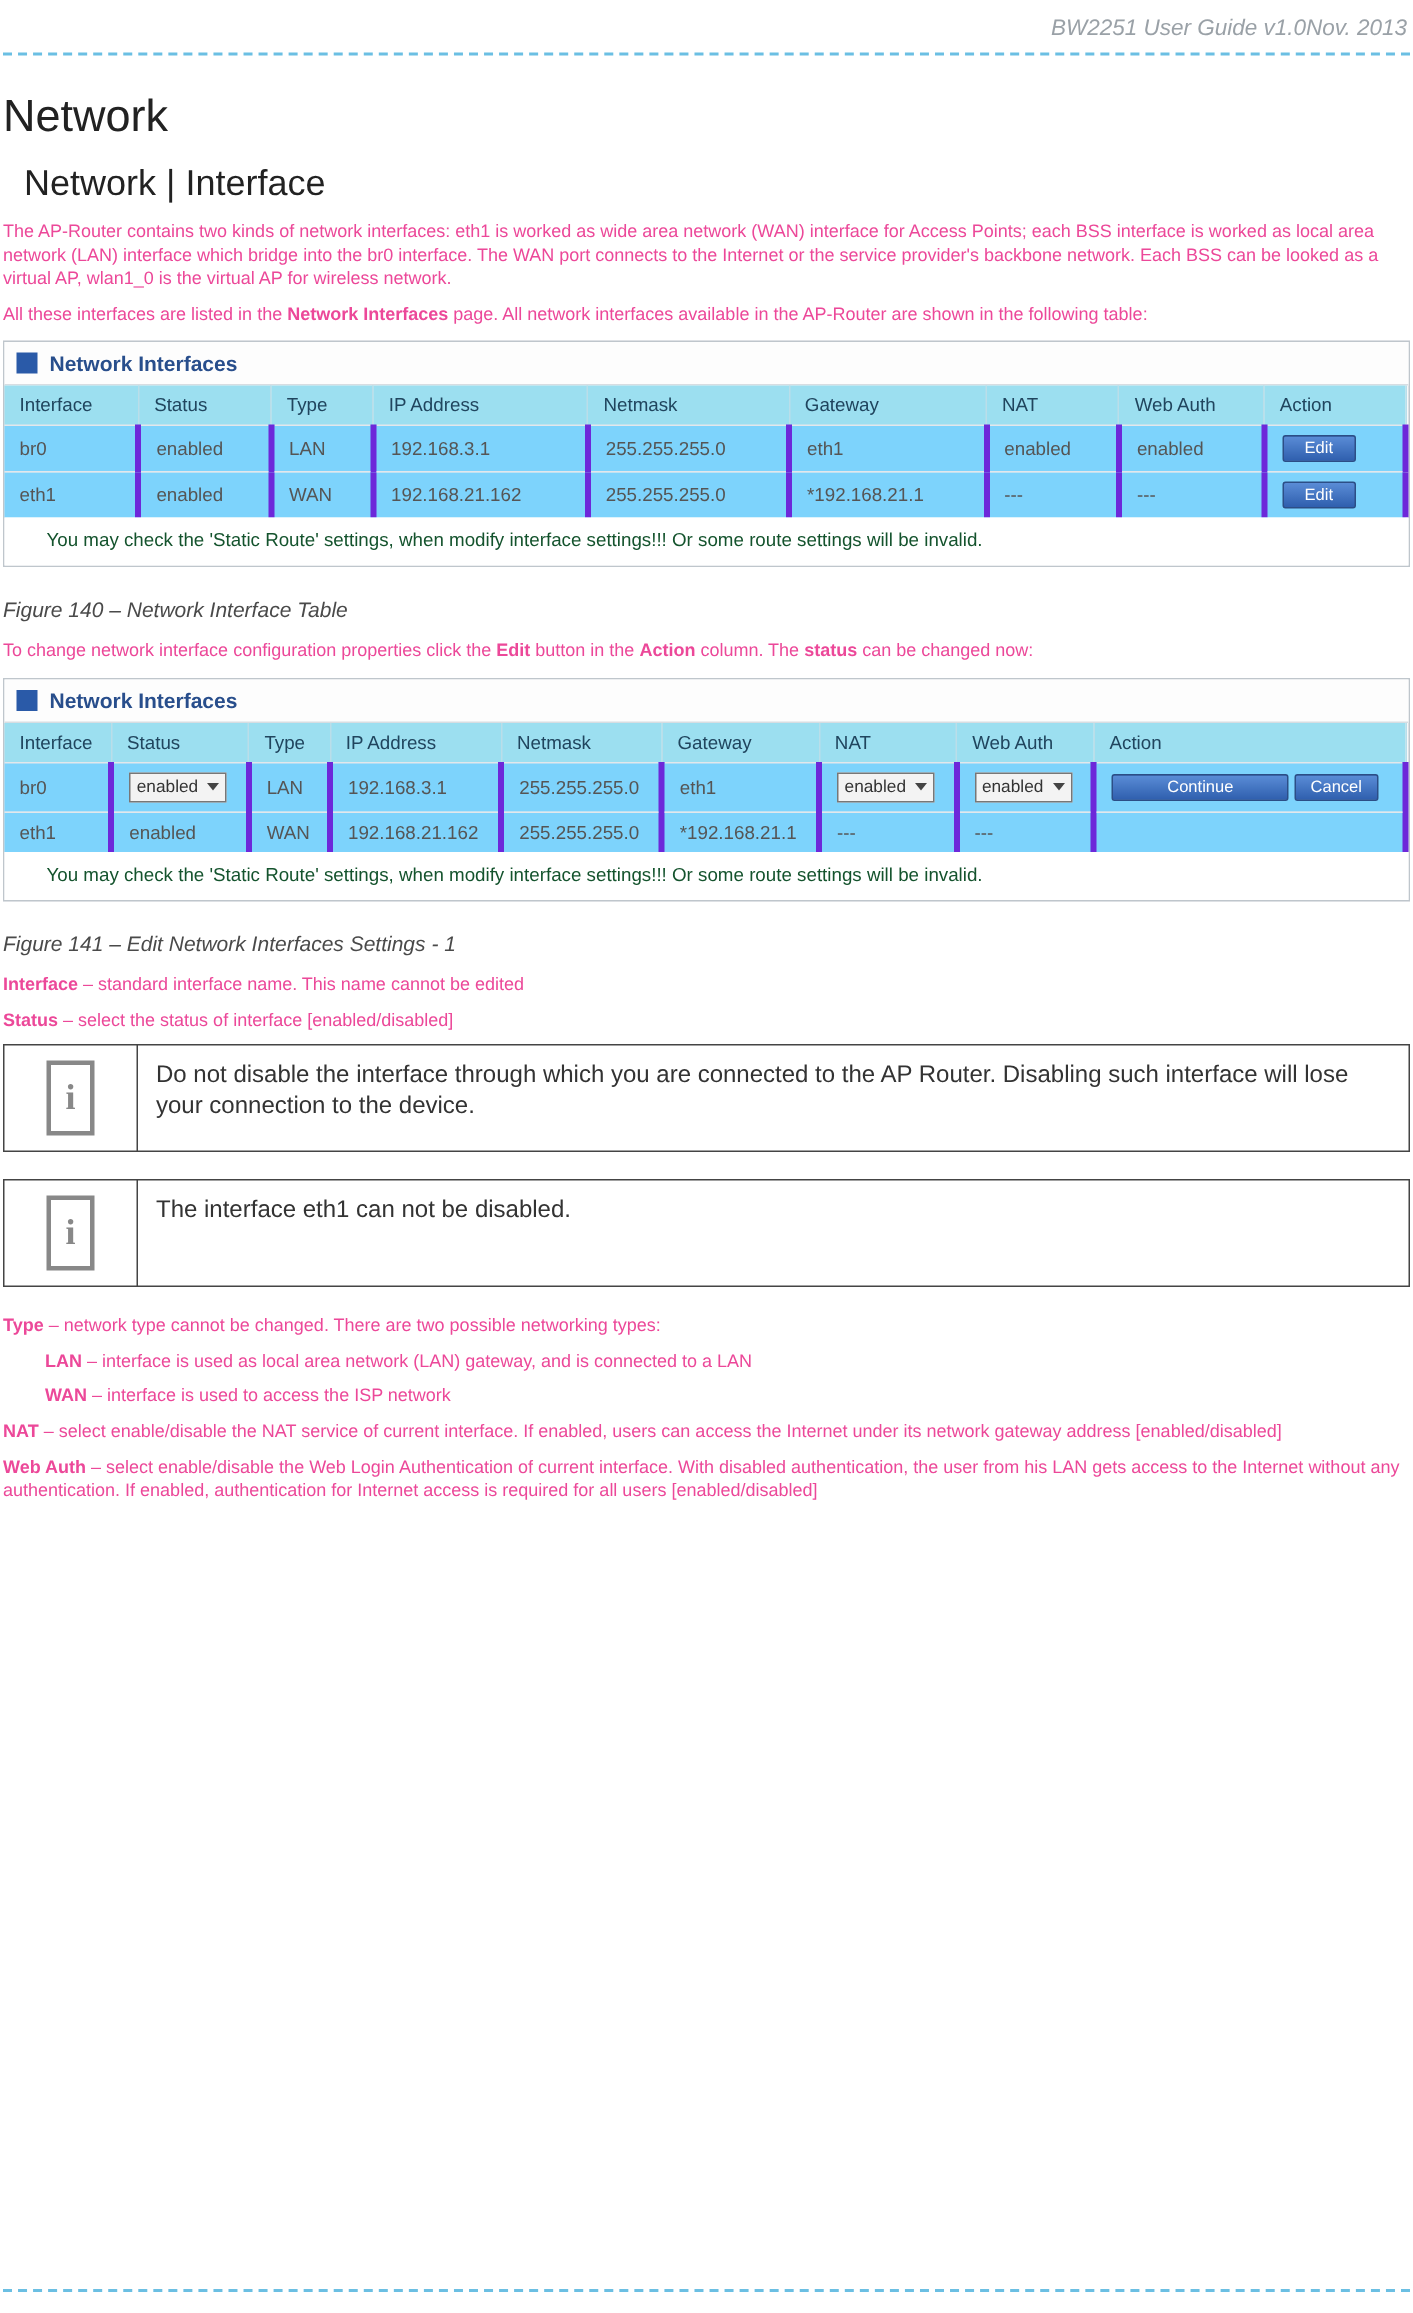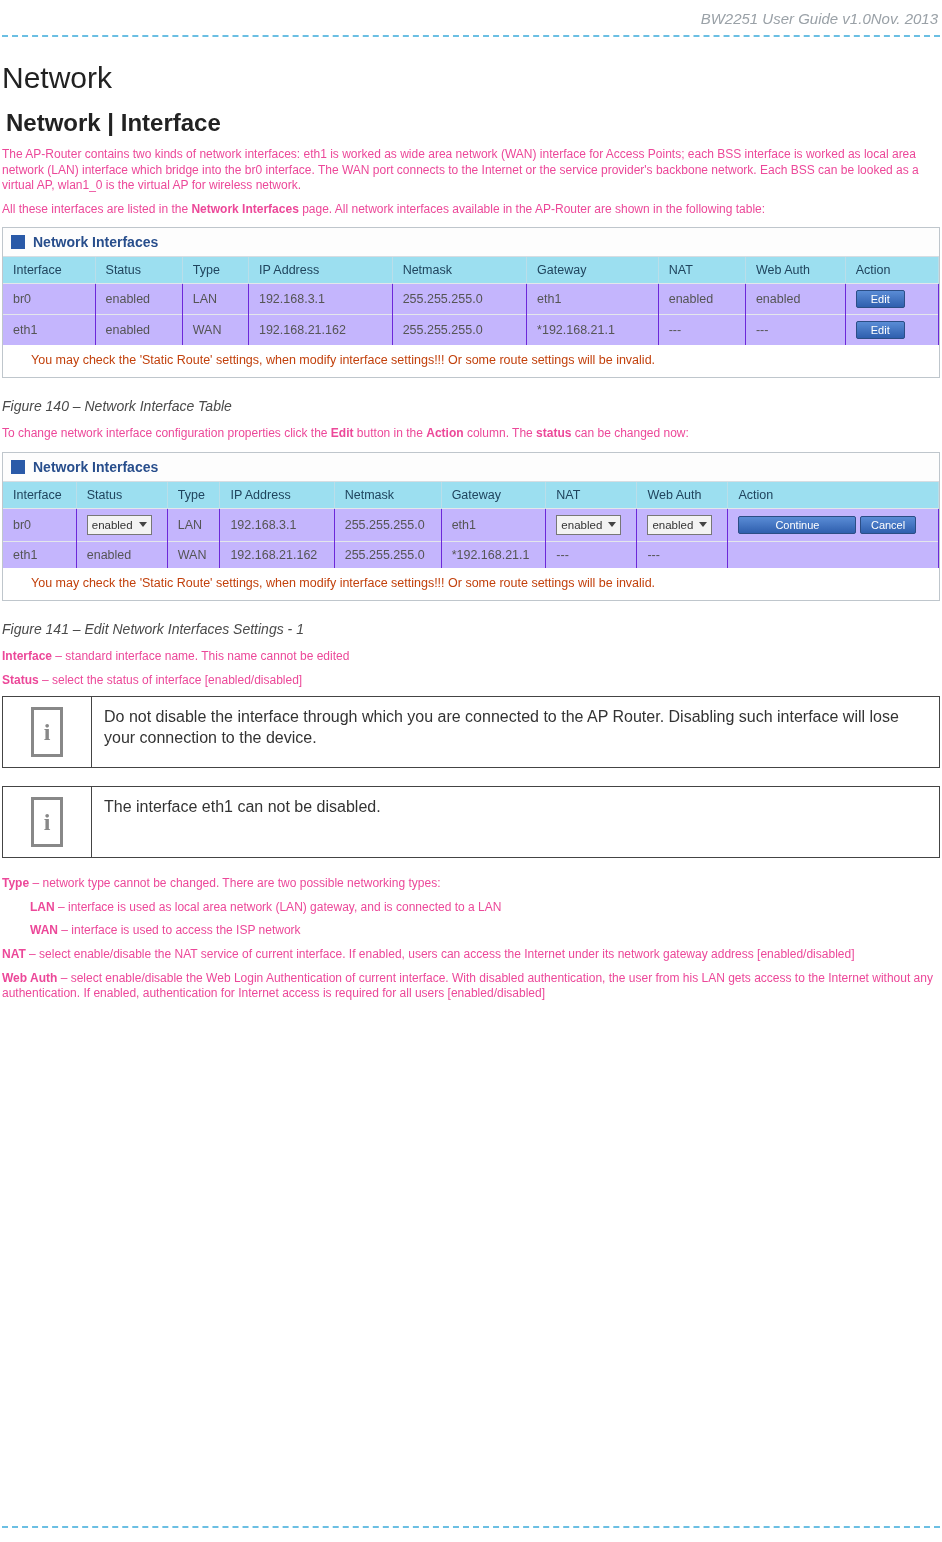--- a/index.html
+++ b/index.html
@@ -30,22 +30,22 @@
     margin: 2px 0 24px 0;
   }
   h1.section {
     font-size: 30px;
     font-weight: normal;
     margin: 14px 0 14px 0;
     color: #222;
   }
   h2.subsection {
     font-size: 24px;
-    font-weight: bold;
-    margin: 14px 0 10px 4px;
+    font-weight: normal;
+    margin: 14px 0 10px 14px;
     color: #222;
   }
   p {
     margin: 8px 0;
     font-size: 12px;
     line-height: 1.3;
     color: #ec4899;
   }
   .bold { font-weight: bold; }
   .figure-caption {
@@ -84,29 +84,29 @@
   }
   table.ni-table th {
     background: #9cdff0;
     color: #20455e;
     font-weight: normal;
     text-align: left;
     padding: 6px 10px;
     border-right: 1px solid #badee9;
   }
   table.ni-table td {
-    background: #c4b5fd;
+    background: #7dd3fc;
     color: #555;
     padding: 6px 10px;
     border-top: 1px solid #e3e7eb;
-    border-right: 1px solid #6d28d9;
+    border-right: 4px solid #6d28d9;
   }
   .ni-note {
     font-size: 12.5px;
-    color: #c2410c;
+    color: #14532d;
     padding: 8px 16px 10px 28px;
     background: #fff;
   }
   .btn {
     display: inline-block;
     background: linear-gradient(#5a8cd6, #2f5fae);
     color: #fff;
     font-size: 11px;
     padding: 2px 14px;
     border: 1px solid #2c4e86;

